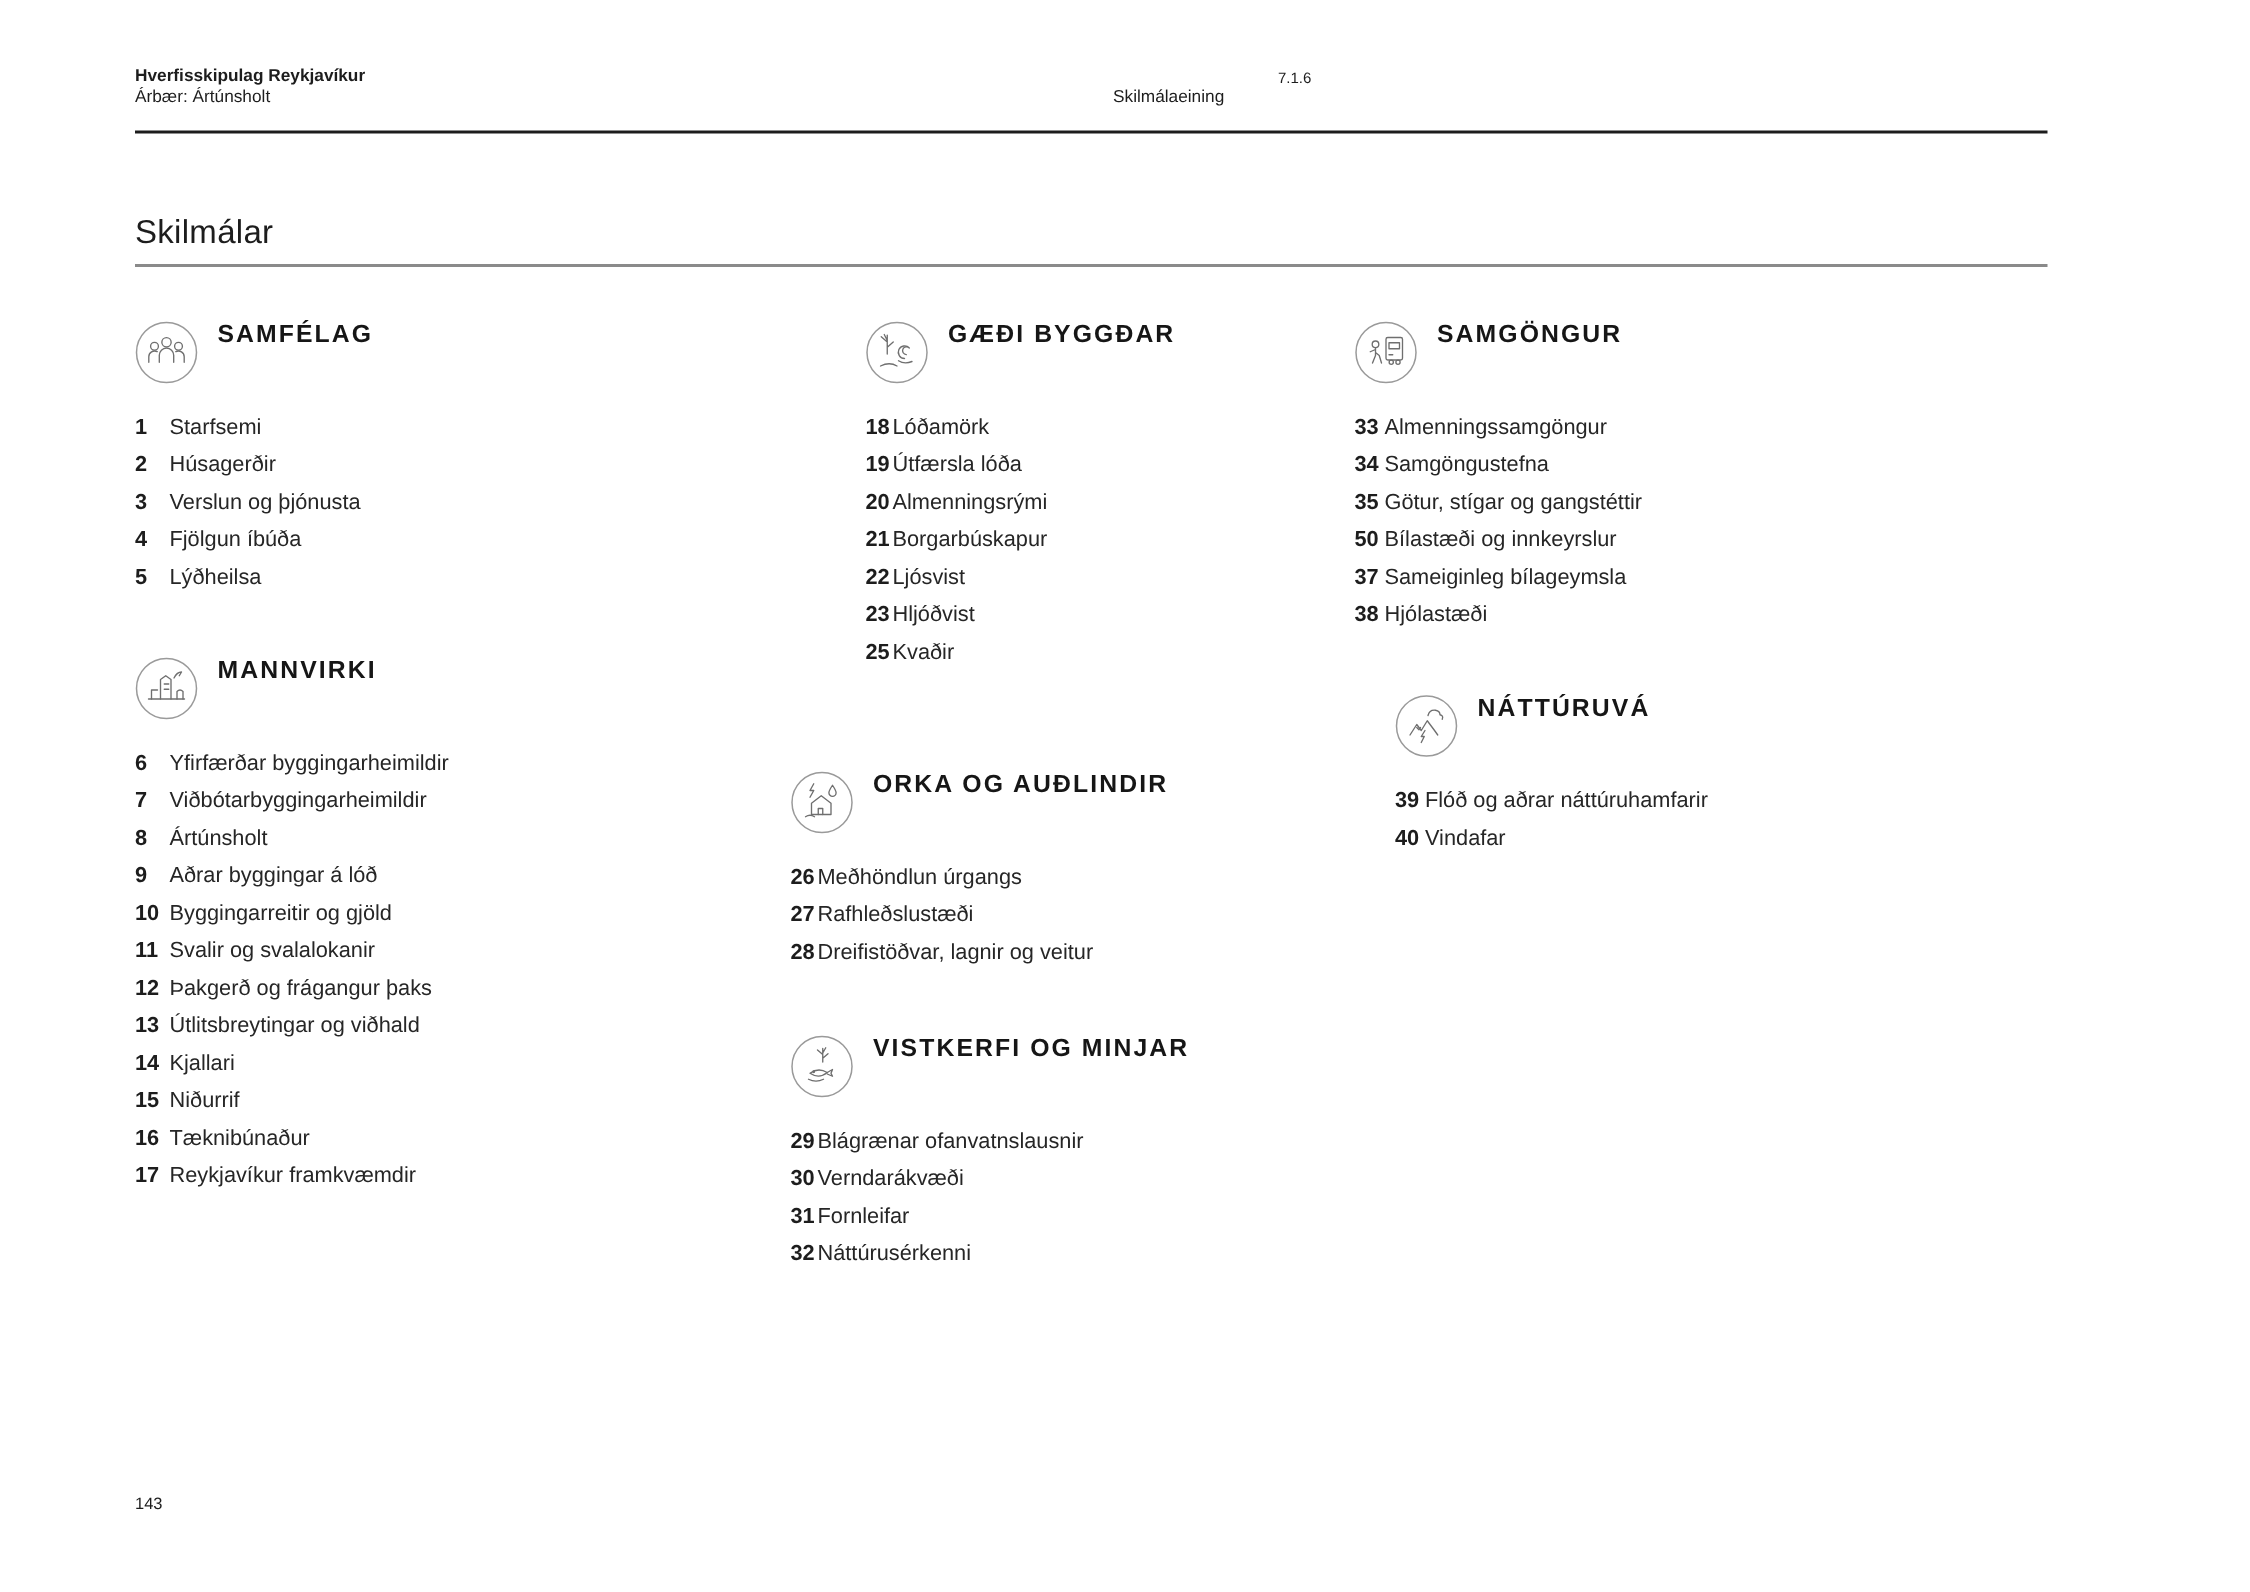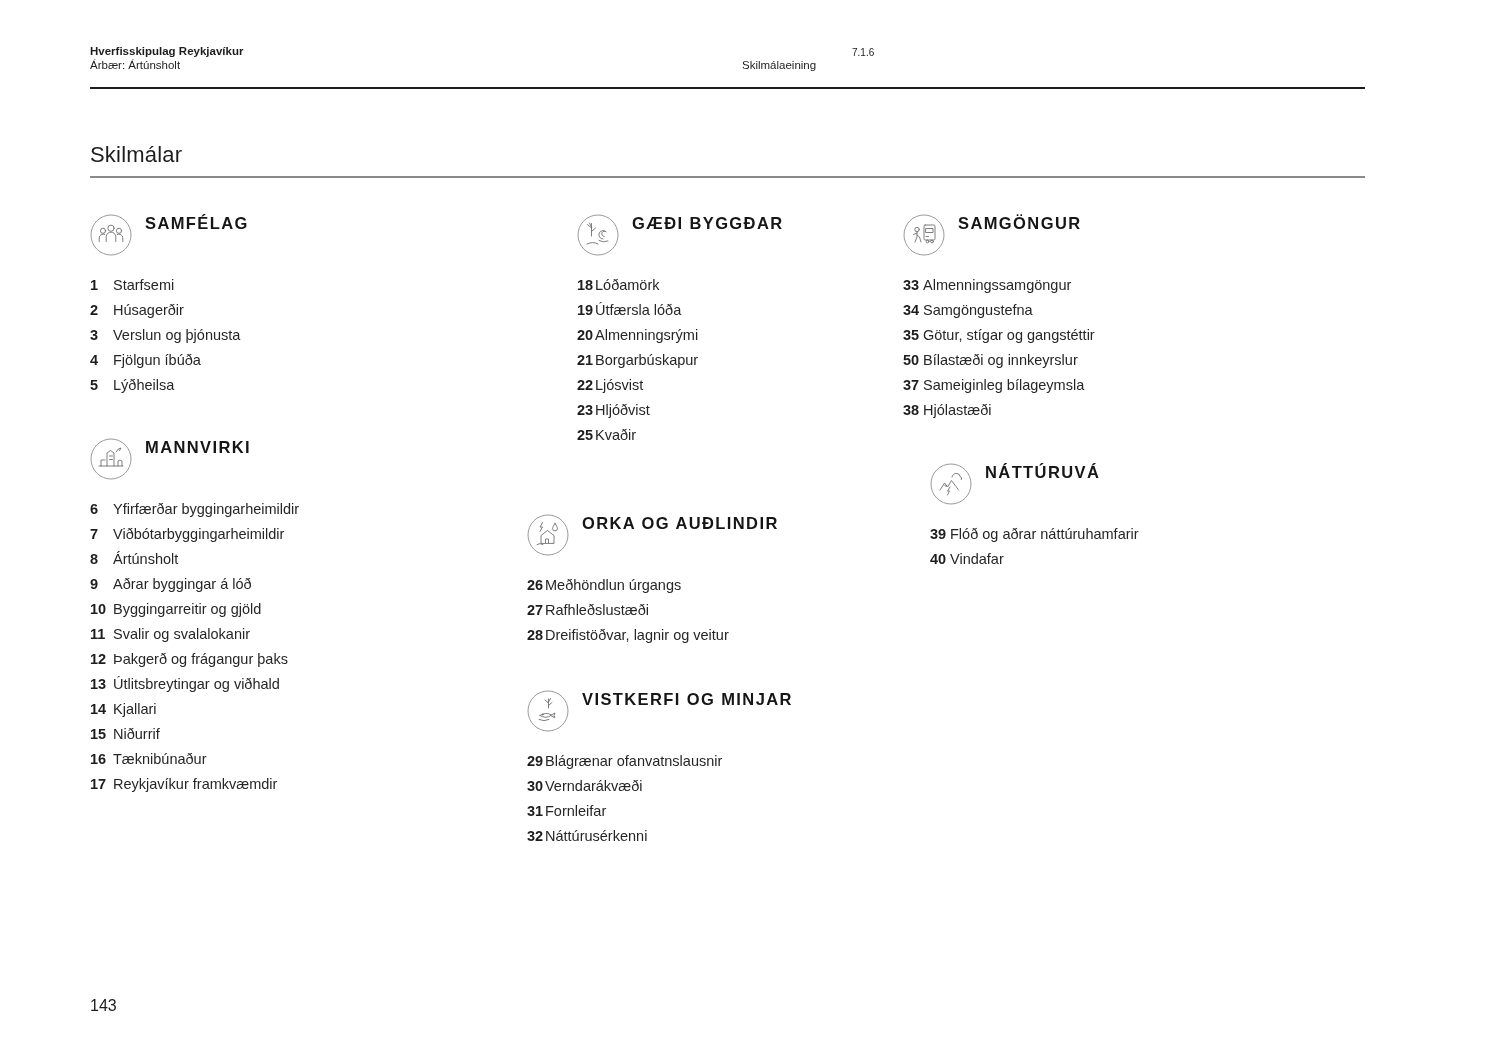--- a/index.html
+++ b/index.html
@@ -39,21 +39,21 @@
   .c3 ul.items .num { width: 20px; }
 
   #sec-samfelag   { left: 90px;  top: 214px; }
   #sec-mannvirki  { left: 90px;  top: 438px; }
   #sec-gaedi      { left: 557px; top: 214px; margin-left: 20px; }
   #sec-orka       { left: 527px; top: 514px; }
   #sec-vistkerfi  { left: 527px; top: 690px; }
   #sec-samgongur  { left: 903px; top: 214px; }
   #sec-natturuva  { left: 930px; top: 463px; }
 
-  .page-num { left: 90px; top: 997px; font-size: 16px; text-align: center; }
+  .page-num { left: 90px; top: 997px; font-size: 11px; text-align: center; }
 
   .icon-circle { stroke: #9a9a9a; fill: none; stroke-width: 1; }
   .icon-art { stroke: #6f6f6f; fill: none; stroke-width: 0.9; stroke-linecap: round; stroke-linejoin: round; }
 </style>
 </head>
 <body>
 
 <div class="abs doc-id">
   <div class="t1">Hverfisskipulag Reykjavíkur</div>
   <div class="t2">Árbær: Ártúnsholt</div>

